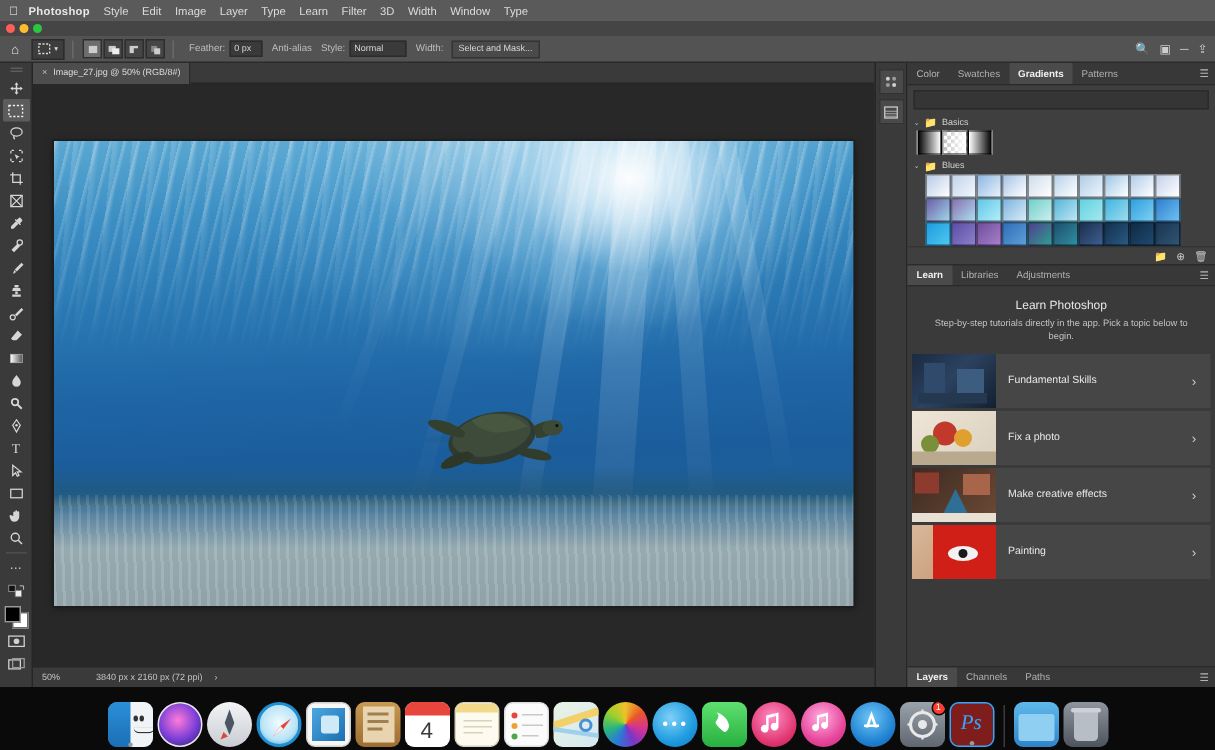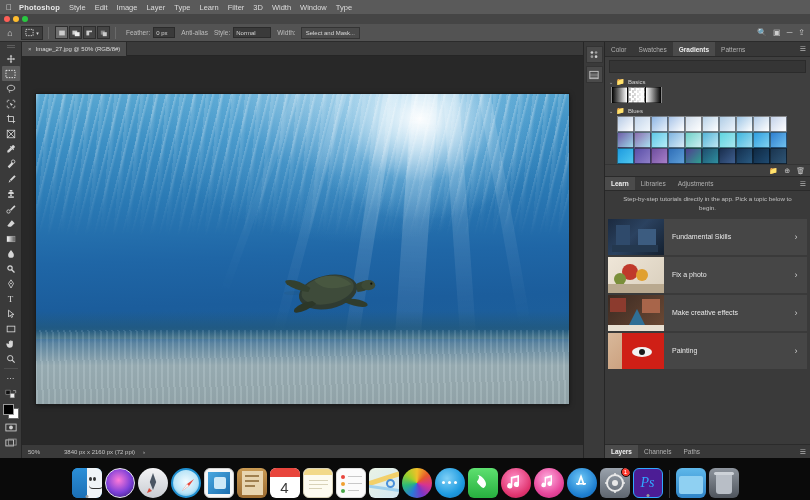--- a/index.html
+++ b/index.html
@@ -652,20 +652,21 @@
       </div>
 
       <div class="paneltabs" style="border-top:1px solid #2a2a2a;">
         <div class="ptab active">Learn</div>
         <div class="ptab">Libraries</div>
         <div class="ptab">Adjustments</div>
         <div class="pmenu">☰</div>
       </div>
 
       <div class="learnpanel">
+        <div class="learn-title">Learn Photoshop</div>
         <div class="learn-sub">Step-by-step tutorials directly in the app. Pick a topic below to begin.</div>
 
         <div class="learncard">
           <div class="thumb" style="background:linear-gradient(135deg,#1b2a3f,#2b4260 45%,#14202f);">
             <div style="position:absolute;left:8px;top:6px;width:14px;height:20px;background:#2f4a6b;"></div>
             <div style="position:absolute;left:30px;top:10px;width:18px;height:16px;background:#3c5c80;"></div>
             <div style="position:absolute;left:4px;bottom:3px;width:46px;height:7px;background:#24384f;"></div>
           </div>
           <div class="lbl">Fundamental Skills</div>
           <div class="chev">›</div>
@@ -797,21 +798,21 @@
         </svg>
     </div>
     <div class="dockicon" style="background:linear-gradient(180deg,#9aa2ac,#5f666f);">
       <svg width="22" height="22" viewBox="0 0 22 22" style="position:absolute;left:4px;top:4px;">
           <circle cx="11" cy="11" r="8" fill="none" stroke="#e8e8e8" stroke-width="2"></circle>
           <circle cx="11" cy="11" r="3" fill="#e8e8e8"></circle>
           <path d="M11 1v3M11 18v3M1 11h3M18 11h3" stroke="#e8e8e8" stroke-width="1.6"></path>
         </svg>
       <div class="badge">1</div>
     </div>
-    <div class="dockicon" style="background:#4c1d95;border:1.5px solid #31a8ff;text-align:right;">
+    <div class="dockicon" style="background:#7f1d1d;border:1.5px solid #31a8ff;text-align:right;">
       <div style="position:absolute;inset:0;display:flex;align-items:center;justify-content:center;font-size:14px;color:#31a8ff;font-family:'Liberation Serif',serif;font-style:italic;">Ps</div>
       <div class="dot"></div>
     </div>
     <div class="dockdiv"></div>
     <div class="dockicon" style="background:linear-gradient(180deg,#5fb8ea,#2f84c8);">
       <div style="position:absolute;left:3px;top:8px;right:3px;bottom:4px;background:#8fd0f2;border-radius:2px;"></div>
     </div>
     <div class="dockicon" style="background:linear-gradient(180deg,#8e959e,#4e545c);">
       <div style="position:absolute;left:7px;top:6px;right:7px;bottom:4px;background:#b8bec6;border-radius:0 0 3px 3px;"></div>
       <div style="position:absolute;left:5px;top:4px;right:5px;height:2.5px;background:#cdd2d8;border-radius:2px;"></div>

